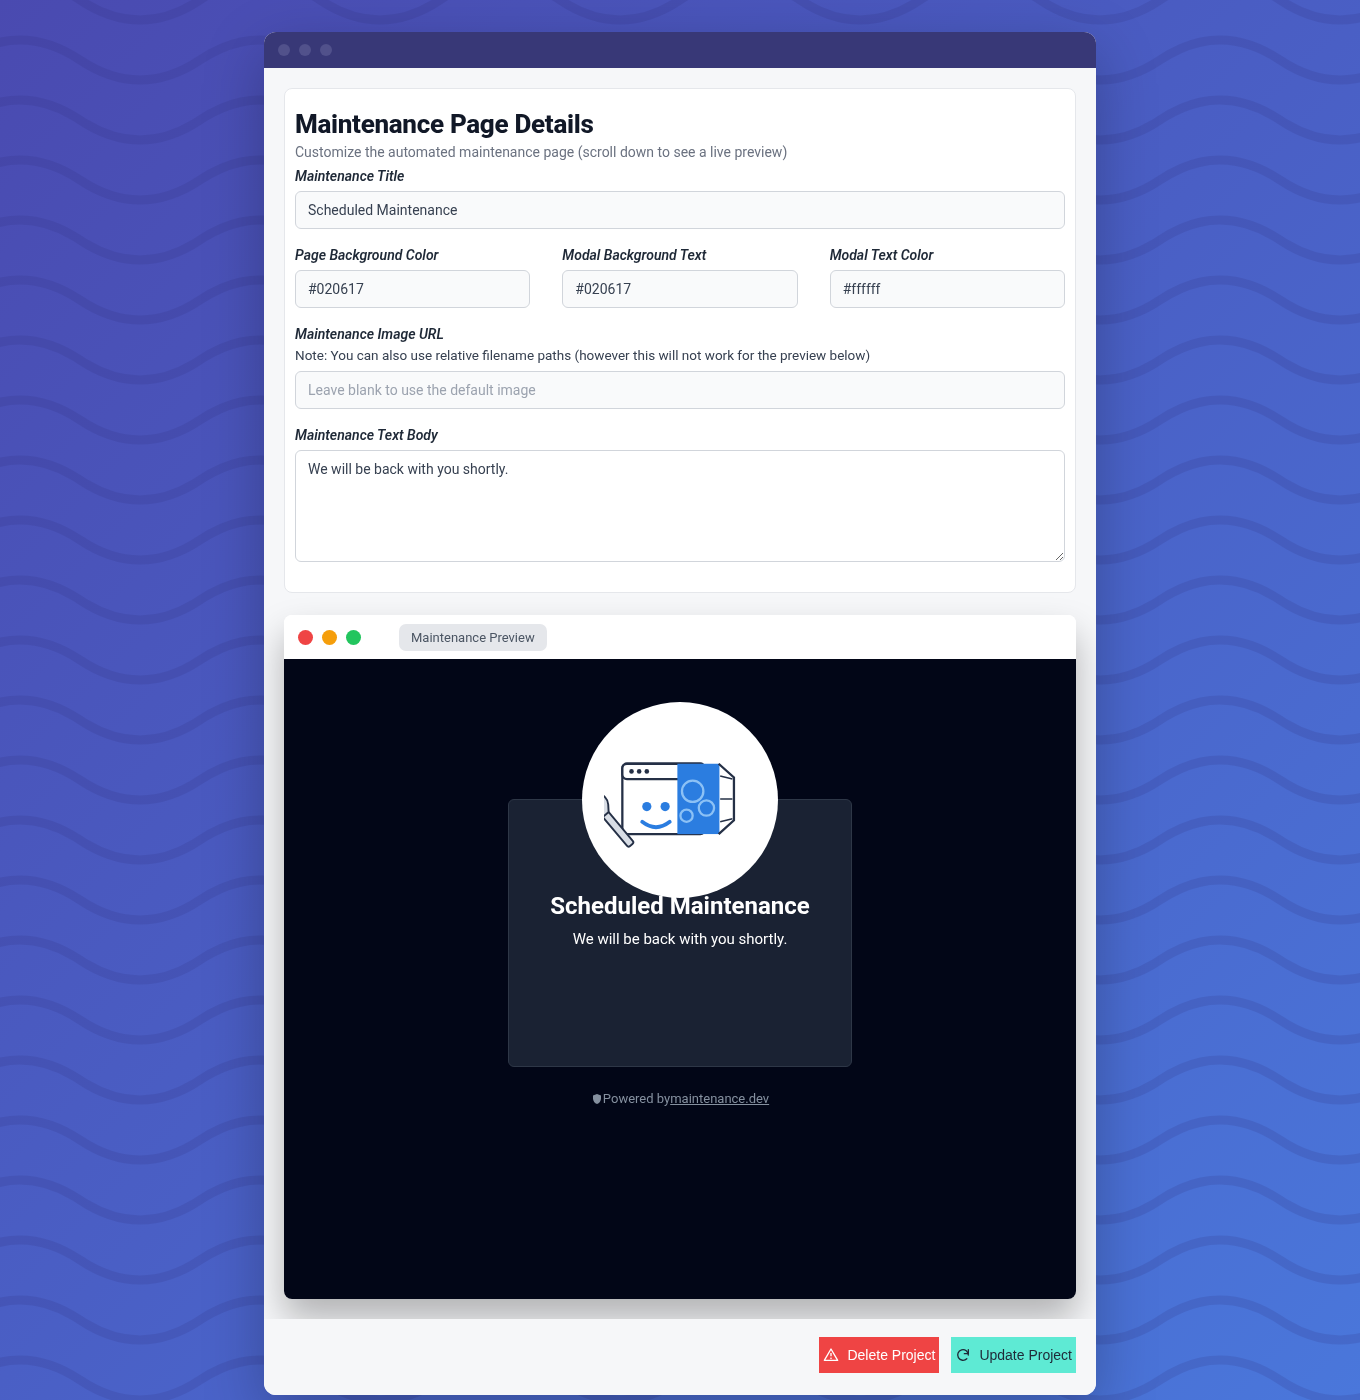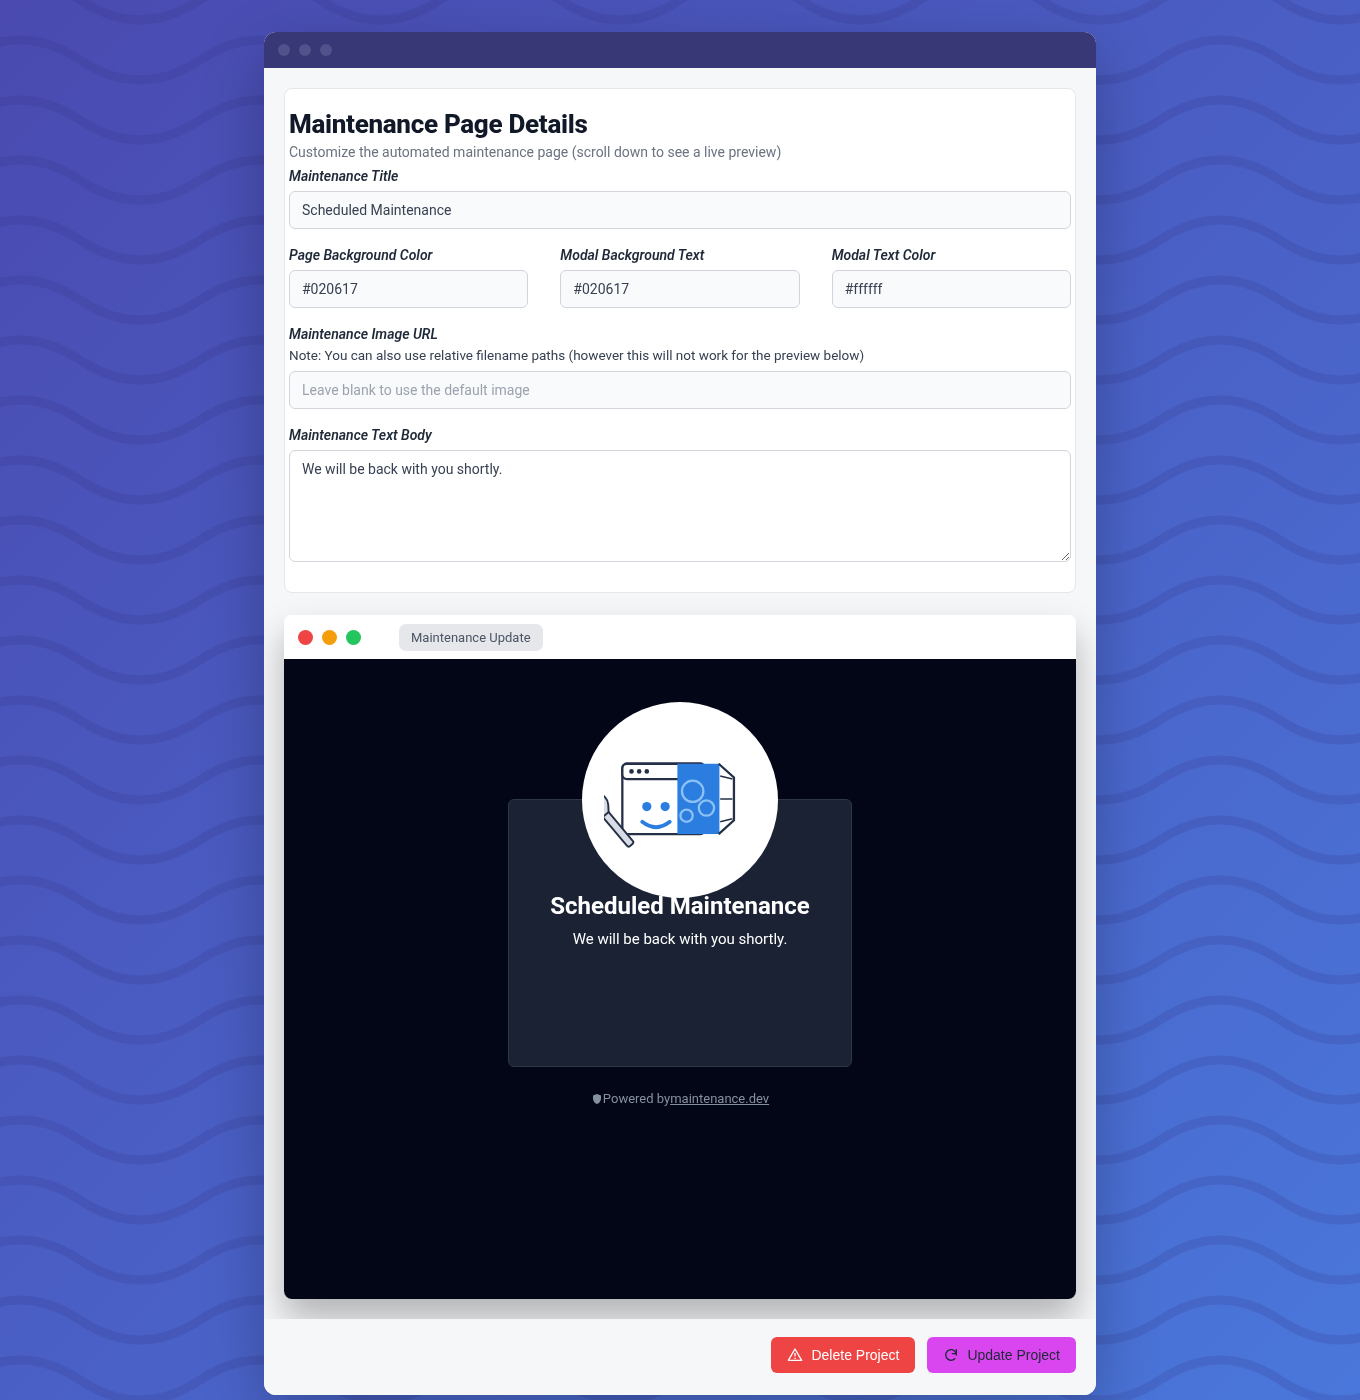--- a/index.html
+++ b/index.html
@@ -37,21 +37,21 @@
     opacity: 0.5;
   }
   .tb-dot.d1 { background: #6a6aa0; }
   .tb-dot.d2 { background: #6a6aa0; }
   .tb-dot.d3 { background: #6a6aa0; }
   .content { padding: 20px; background: #f6f7f9; }
   .card {
     background: #fff;
     border: 1px solid #e5e7eb;
     border-radius: 8px;
-    padding: 20px 4px 26px;
+    padding: 20px 10px 26px;
   }
   .card h1 {
     font-size: 26px;
     font-weight: 800;
     color: #111827;
     letter-spacing: -0.3px;
   }
   .card .sub {
     font-size: 14px;
     color: #6b7280;
@@ -172,30 +172,30 @@
   .footer-actions {
     display: flex;
     justify-content: flex-end;
     gap: 12px;
     padding: 18px 20px 22px;
     background: #f6f7f9;
   }
   .btn {
     font-size: 14px;
     font-weight: 500;
-    padding: 10px 16px;
-    border-radius: 6px;
+    padding: 10px 4px;
+    border-radius: 0;
     border: none;
     display: inline-flex;
     align-items: center;
     gap: 8px;
     cursor: pointer;
   }
   .btn-danger { background: #ef4444; color: #fff; }
-  .btn-warn { background: #d946ef; color: #1f2937; }
+  .btn-warn { background: #5eead4; color: #1f2937; }
   .btn svg { width: 16px; height: 16px; }
 </style>
 </head>
 <body>
 
 <svg class="wave-bg" preserveAspectRatio="xMidYMid slice" viewBox="0 0 1360 1400">
   <defs>
     <pattern id="w" width="240" height="120" patternUnits="userSpaceOnUse" patternTransform="rotate(0)">
       <path d="M -40 60 Q 20 20, 80 60 T 200 60 T 320 60" stroke="#2b2b78" stroke-width="9" fill="none" opacity="0.9"></path>
       <path d="M -40 0 Q 20 -40, 80 0 T 200 0 T 320 0" stroke="#2b2b78" stroke-width="9" fill="none" opacity="0.9"></path>
@@ -249,21 +249,21 @@
       </div>
     </div>
 
     <div class="preview-shell">
       <div class="preview-bar">
         <div class="dots">
           <div class="pd r"></div>
           <div class="pd y"></div>
           <div class="pd g"></div>
         </div>
-        <div class="preview-tab">Maintenance Update</div>
+        <div class="preview-tab">Maintenance Preview</div>
       </div>
       <div class="preview-body">
         <div class="modal-card">
           <div class="circle-img">
             <svg viewBox="0 0 200 200">
               <rect x="24" y="52" width="108" height="92" rx="6" fill="#fff" stroke="#253046" stroke-width="3"></rect>
               <rect x="24" y="52" width="108" height="20" rx="6" fill="#fff" stroke="#253046" stroke-width="3"></rect>
               <circle cx="36" cy="62" r="3" fill="#253046"></circle>
               <circle cx="46" cy="62" r="3" fill="#253046"></circle>
               <circle cx="56" cy="62" r="3" fill="#253046"></circle>

